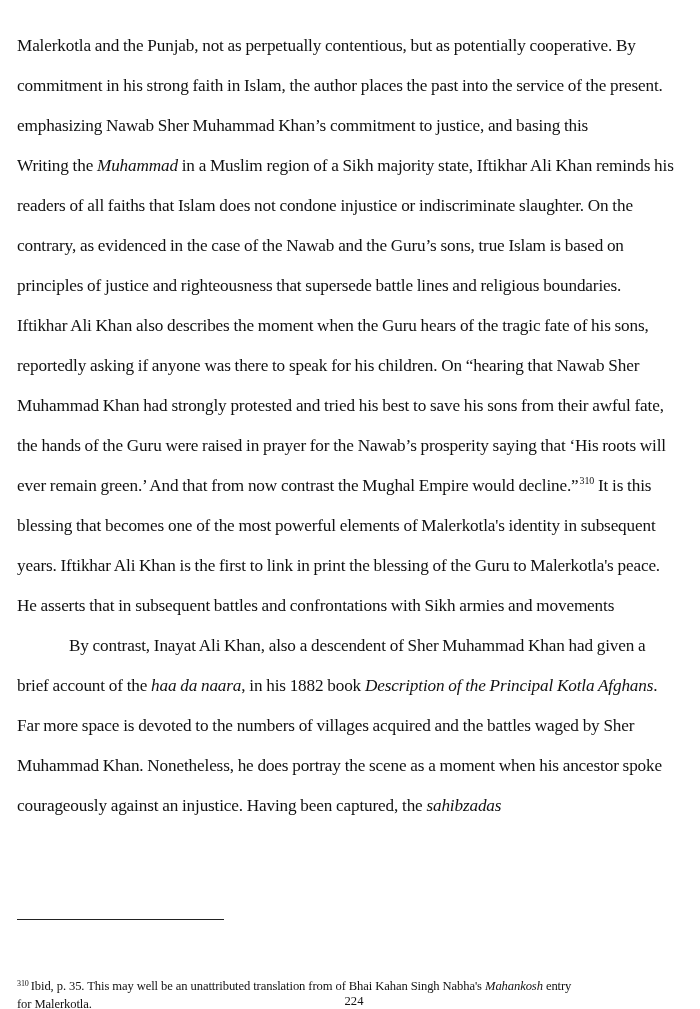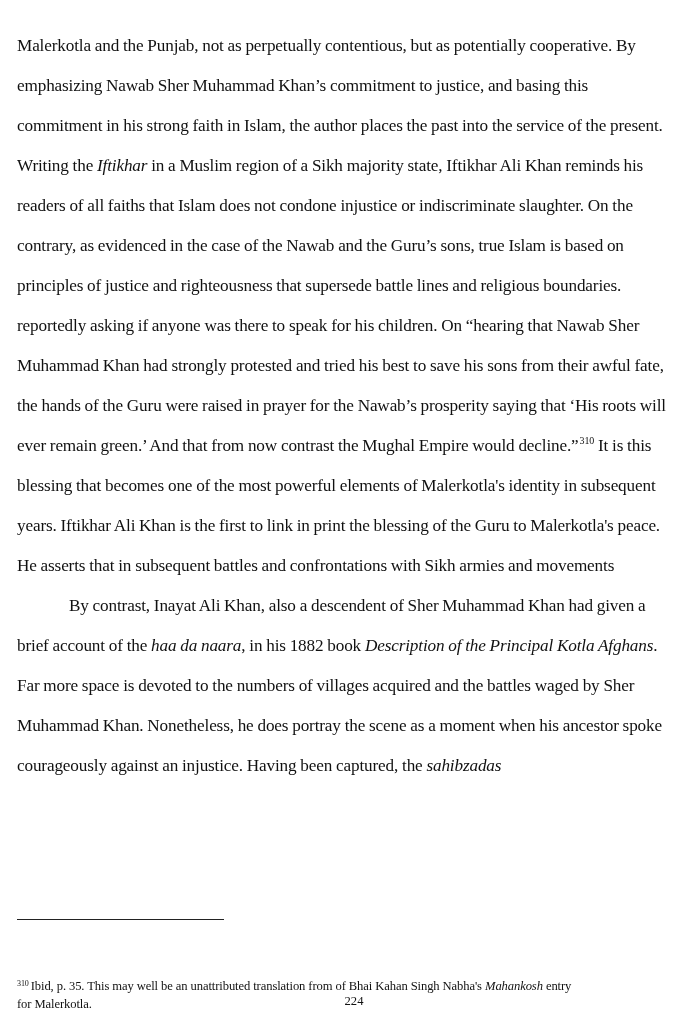--- a/index.html
+++ b/index.html
@@ -90,26 +90,27 @@
     padding-left: 4px;
   }
 </style>
 </head>
 <body>
 
 <div class="page">
   <div class="body-text" id="body-text">
       <div>
         <span class="line"><span>Malerkotla and the Punjab, not as perpetually contentious, but as potentially cooperative.  By</span></span>
+        <span class="line"><span>commitment in his strong faith in Islam, the author places the past into the service of the present.</span></span>
         <span class="line"><span>emphasizing Nawab Sher Muhammad Khan’s commitment to justice, and basing this</span></span>
-        <span class="line"><span>commitment in his strong faith in Islam, the author places the past into the service of the present.</span></span>
-        <span class="line"><span>Writing the </span><em>Iftikhar</em><span> in a Muslim region of a Sikh majority state, Iftikhar Ali Khan reminds his</span></span>
+        <span class="line"><span>Writing the </span><em>Muhammad</em><span> in a Muslim region of a Sikh majority state, Iftikhar Ali Khan reminds his</span></span>
         <span class="line"><span>readers of all faiths that Islam does not condone injustice or indiscriminate slaughter.  On the</span></span>
         <span class="line"><span>contrary, as evidenced in the case of the Nawab and the Guru’s sons, true Islam is based on</span></span>
         <span class="line"><span>principles of justice and righteousness that supersede battle lines and religious boundaries.</span></span>
+        <span class="line"><span>Iftikhar Ali Khan also describes the moment when the Guru hears of the tragic fate of his sons,</span></span>
         <span class="line"><span>reportedly asking if anyone was there to speak for his children.  On “hearing that Nawab Sher</span></span>
         <span class="line"><span>Muhammad Khan had strongly protested and tried his best to save his sons from their awful fate,</span></span>
         <span class="line"><span>the hands of the Guru were raised in prayer for the Nawab’s prosperity saying that ‘His roots will</span></span>
         <span class="line"><span>ever remain green.’ And that from now contrast the Mughal Empire would decline.”</span><sup class="fnref">310</sup><span>  It is this</span></span>
         <span class="line"><span>blessing that becomes one of the most powerful elements of Malerkotla's identity in subsequent</span></span>
         <span class="line"><span>years.  Iftikhar Ali Khan is the first to link in print the blessing of the Guru to Malerkotla's peace.</span></span>
         <span class="line"><span>He asserts that in subsequent battles and confrontations with Sikh armies and movements</span></span>
       </div>
       <div>
         <span class="line indent"><span>By contrast, Inayat Ali Khan, also a descendent of Sher Muhammad Khan had given a</span></span>

